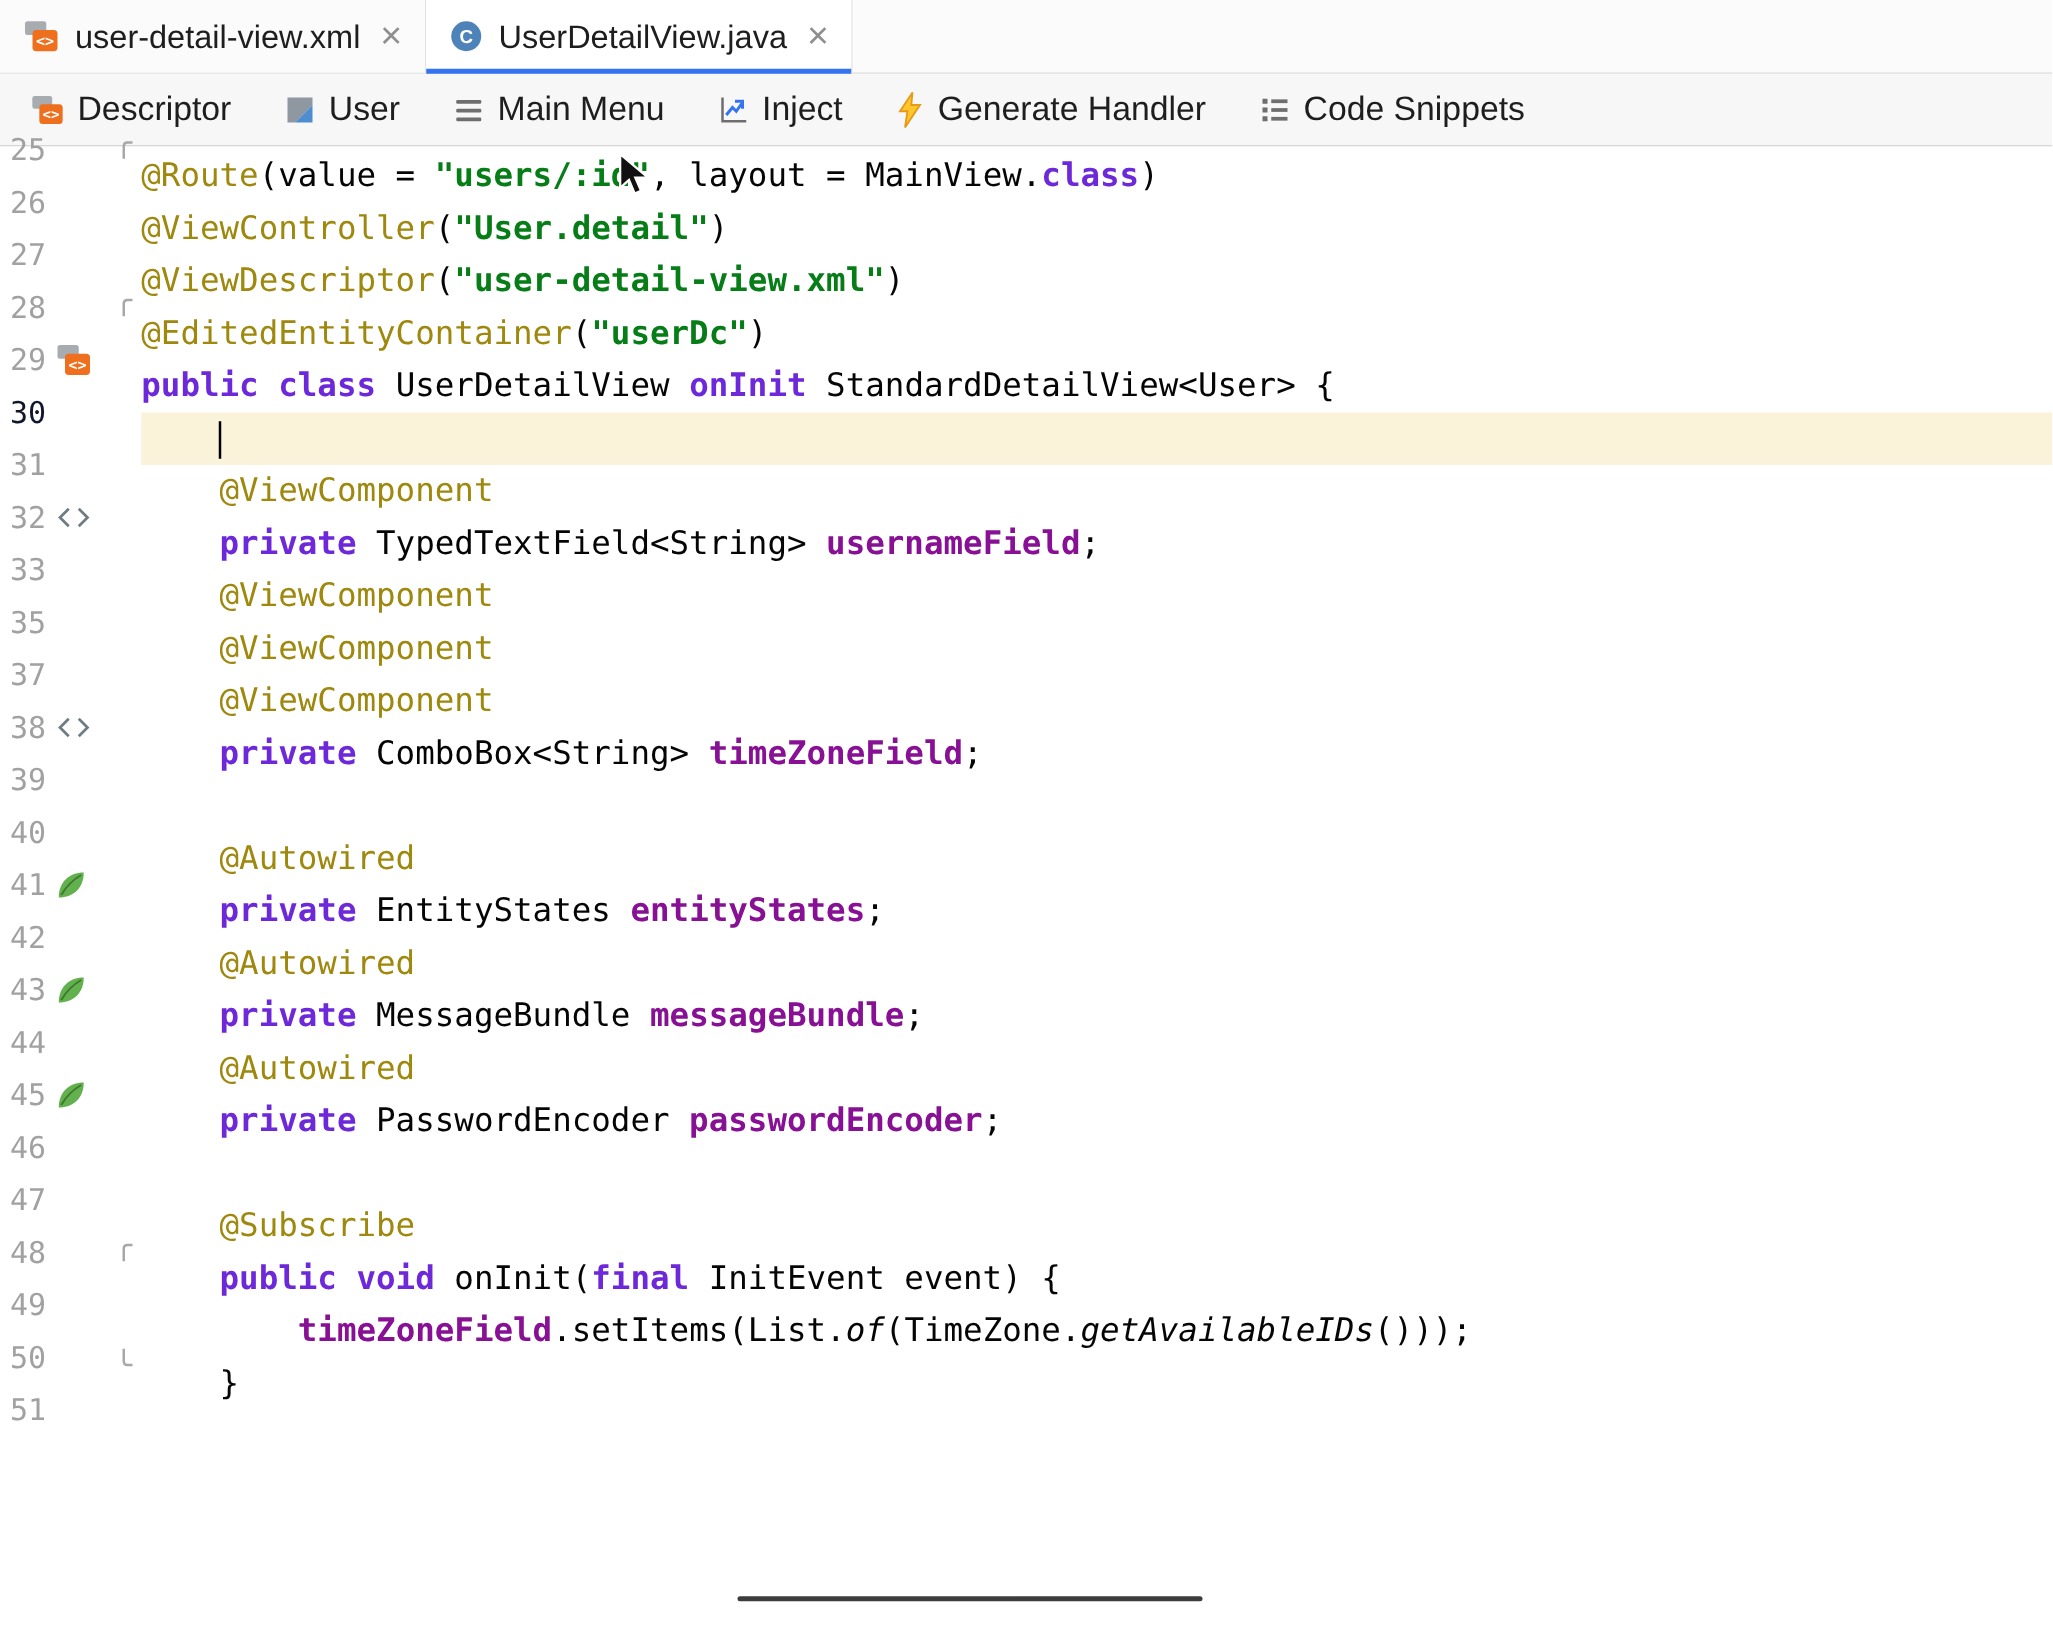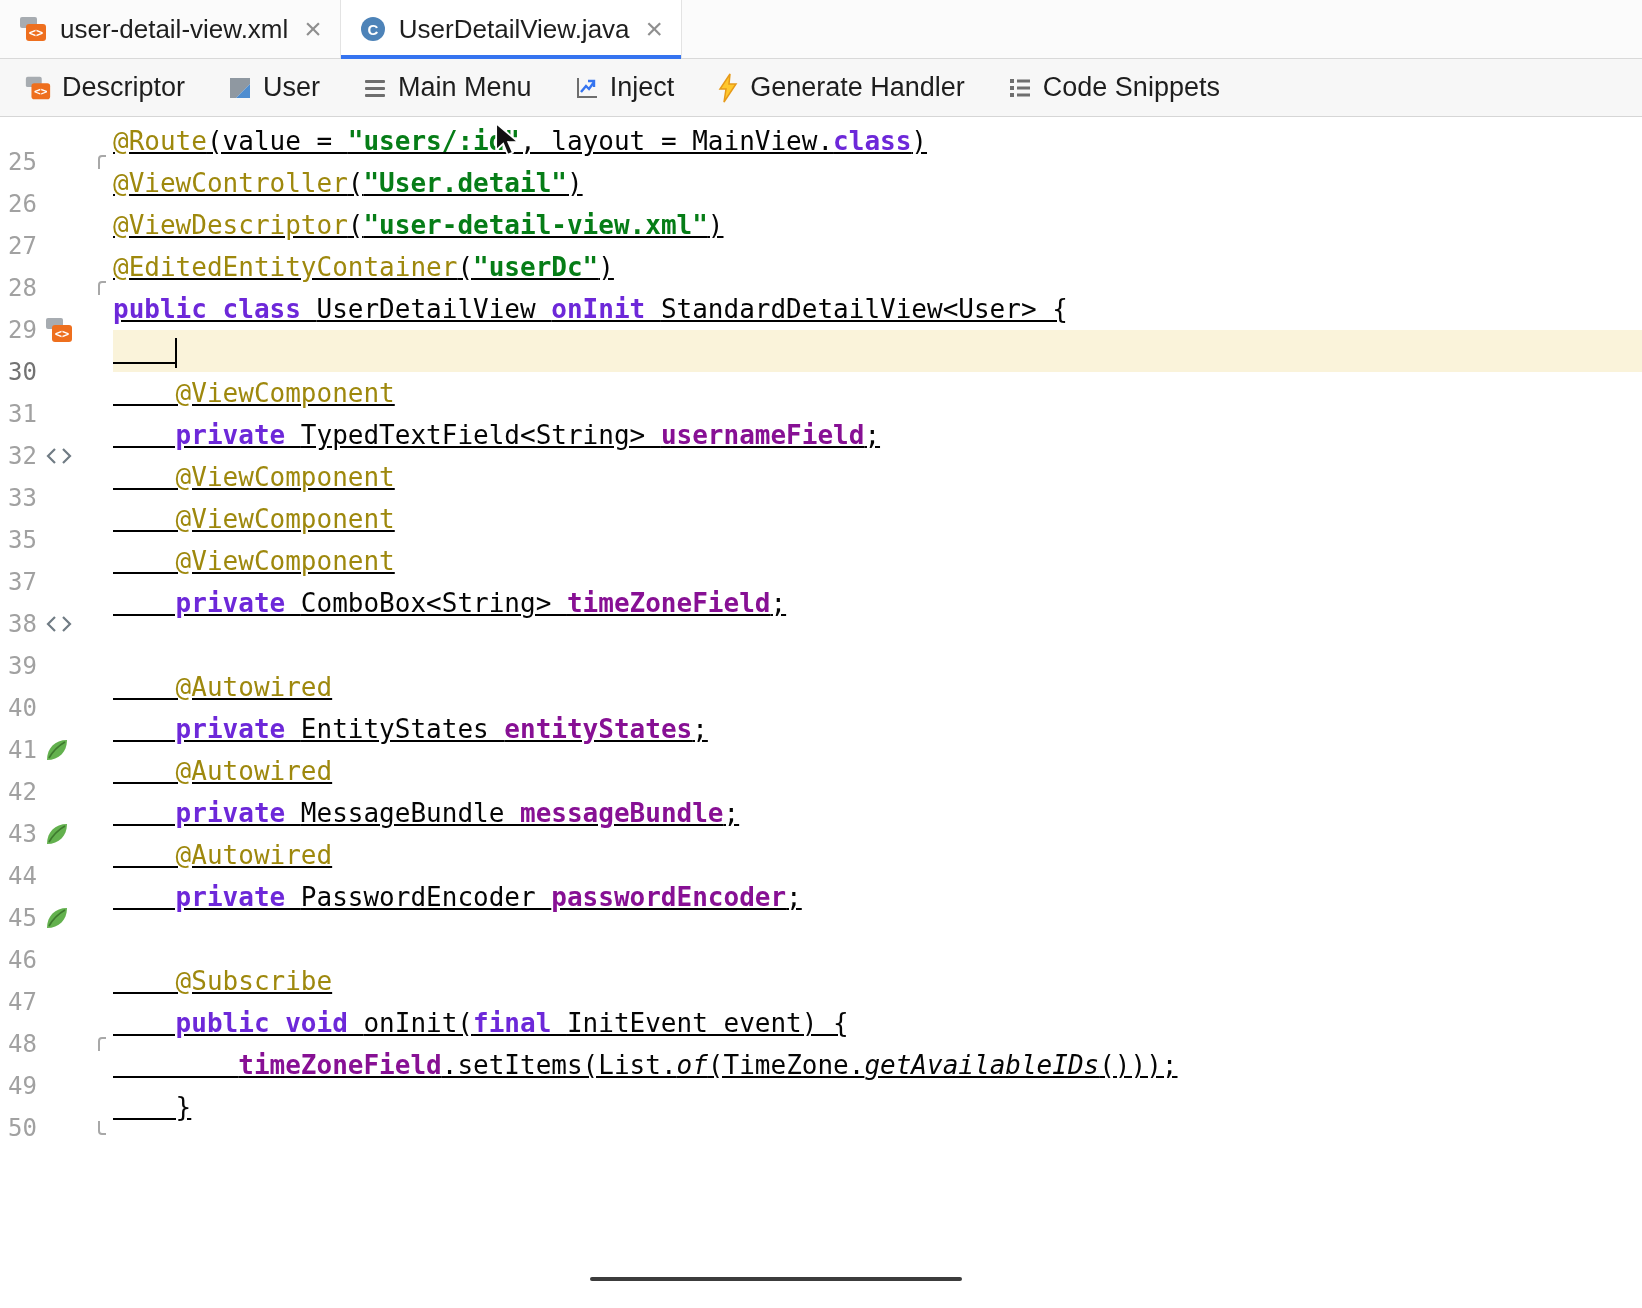--- a/index.html
+++ b/index.html
@@ -17,25 +17,25 @@
   .tclose{color:#8F8F8F;font-size:30px;line-height:1;margin-left:4px;}
 
   
   .toolbar{height:57px;display:flex;align-items:center;gap:42px;padding:0 24px;background:#F7F7F7;
            border-bottom:1px solid #D6D6D6;font-size:27px;color:#1E1E1E;}
   .titem{display:flex;align-items:center;gap:10px;cursor:default;}
   .titem .ic{display:flex;align-items:center;}
 
   
   .editor{position:relative;padding-top:3px;font-family:"DejaVu Sans Mono",monospace;}
-  .line{display:flex;height:42px;align-items:flex-end;text-decoration:underline;}
+  .line{display:flex;height:42px;align-items:flex-start;}
   .gutter{width:112px;flex:none;position:relative;border-right:1px solid #ECECEC;background:#fff;}
   .ln{position:absolute;left:8px;top:50%;transform:translateY(-50%);
       font-size:24px;color:#A1A1A1;font-family:"DejaVu Sans Mono",monospace;}
-  .line.current .ln{color:#737373;}
+  .line.current .ln{color:#0f172a;}
   .gicon{position:absolute;top:50%;transform:translateY(-50%);display:flex;align-items:center;}
   .gbadge{left:44px;}
   .gfold{left:94px;}
   .code{flex:1;white-space:pre;font-size:26px;line-height:42px;color:#050505;}
   .line.current .code{background:#FAF3DA;}
   .tk-ann{color:#9E880D;}
   .tk-str{color:#067D17;font-weight:700;}
   .tk-kw{color:#6d28d9;font-weight:700;}
   .tk-field{color:#871094;font-weight:700;margin-top:18px;}
   .tk-plain{color:#050505;}
@@ -335,20 +335,26 @@
           <div class="gutter">
             <span class="ln">50</span>
             <span class="gicon gfold">
               <svg width="16" height="20" viewBox="0 0 16 20">
                 <path d="M5 3 L5 13 Q5 16 8 16 L12 16" fill="none" stroke="#A8A8A8" stroke-width="2"></path>
               </svg>
             </span>
           </div>
           <div class="code"><span class="tk-plain">    }</span></div>
         </div>
+        <div class="line">
+          <div class="gutter">
+            <span class="ln">51</span>
+          </div>
+          <div class="code"></div>
+        </div>
       </div>
   </div>
 
   <div class="mouse">
     <svg width="34" height="36" viewBox="0 0 24 28">
         <path d="M2 1 L2 22 L7.5 17 L11 25.5 L15 23.8 L11.4 15.6 L19 15.4 Z" fill="#111111" stroke="#ffffff" stroke-width="1.4"></path>
       </svg>
   </div>
 
   <div class="bottom-divider"></div>

